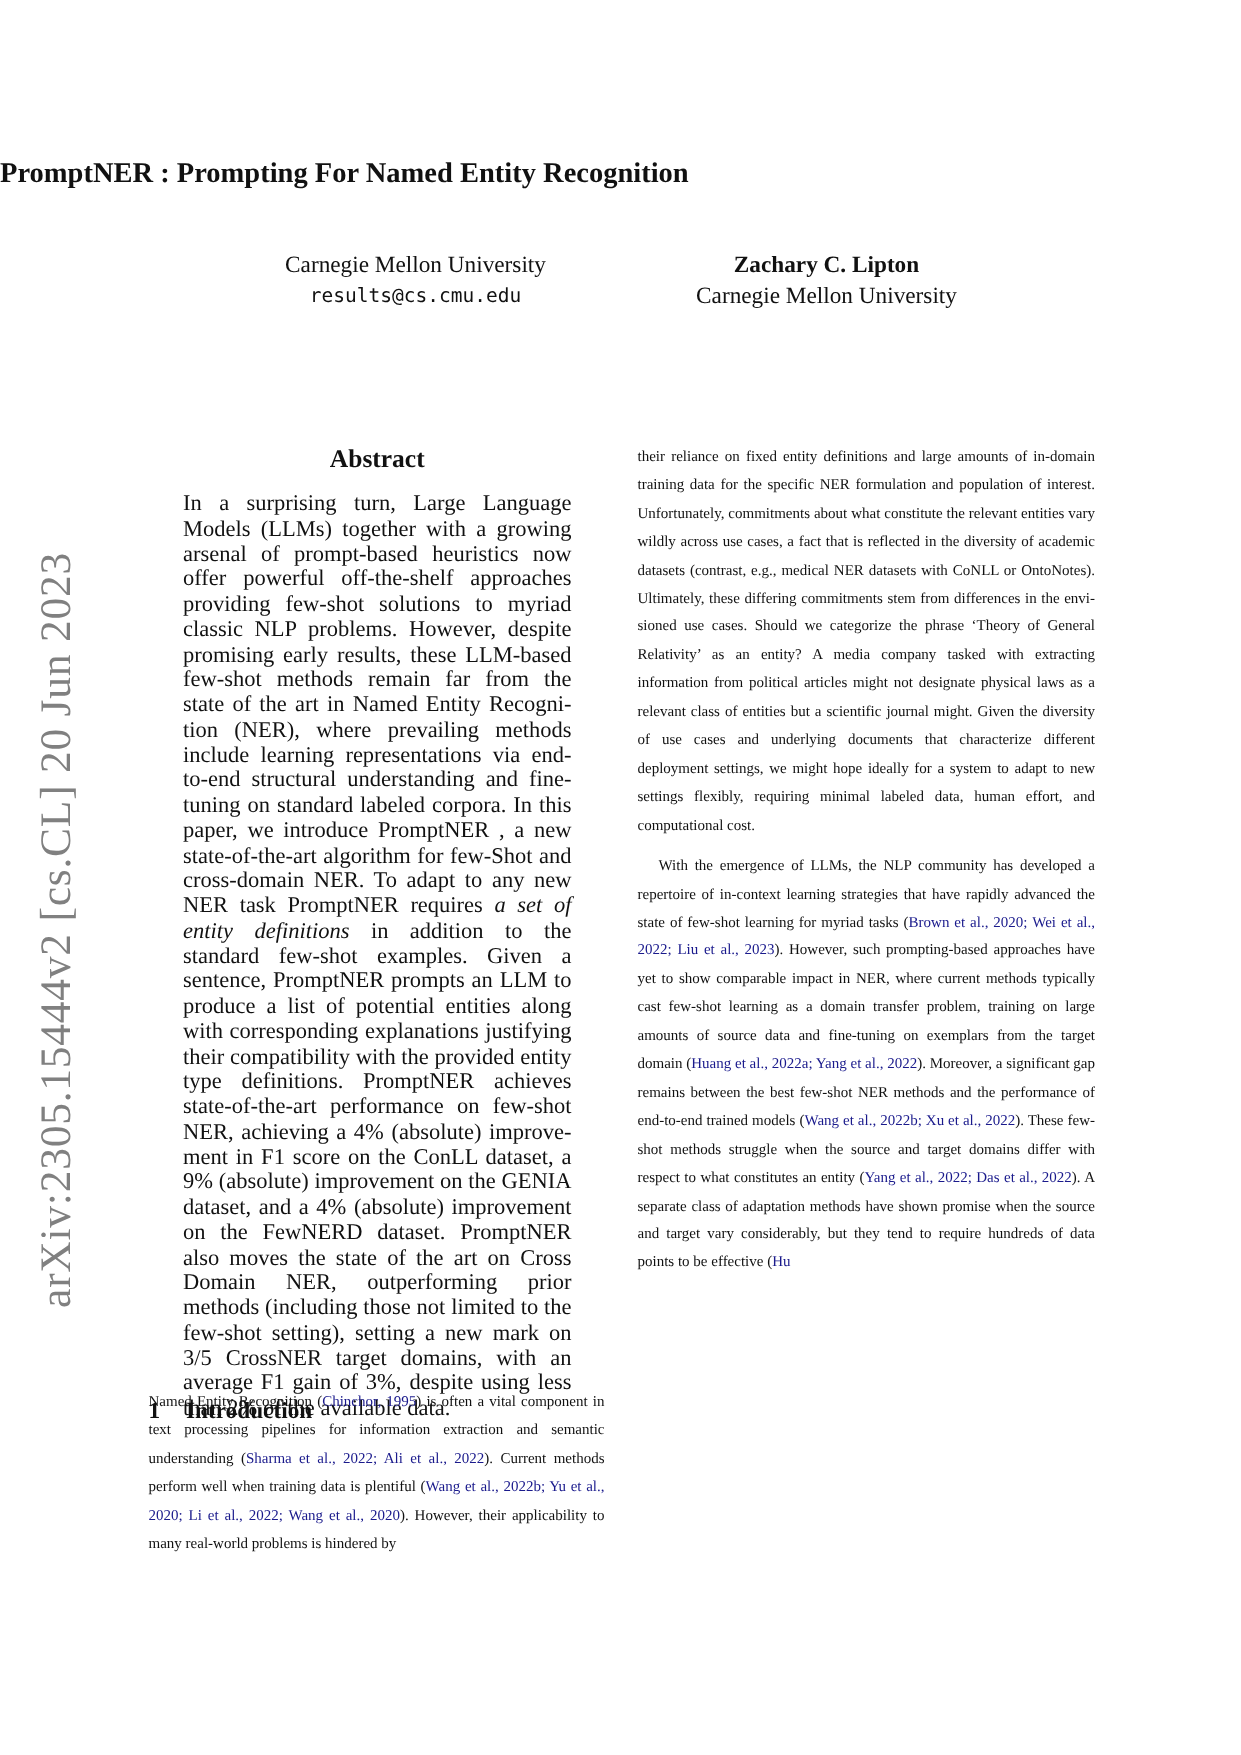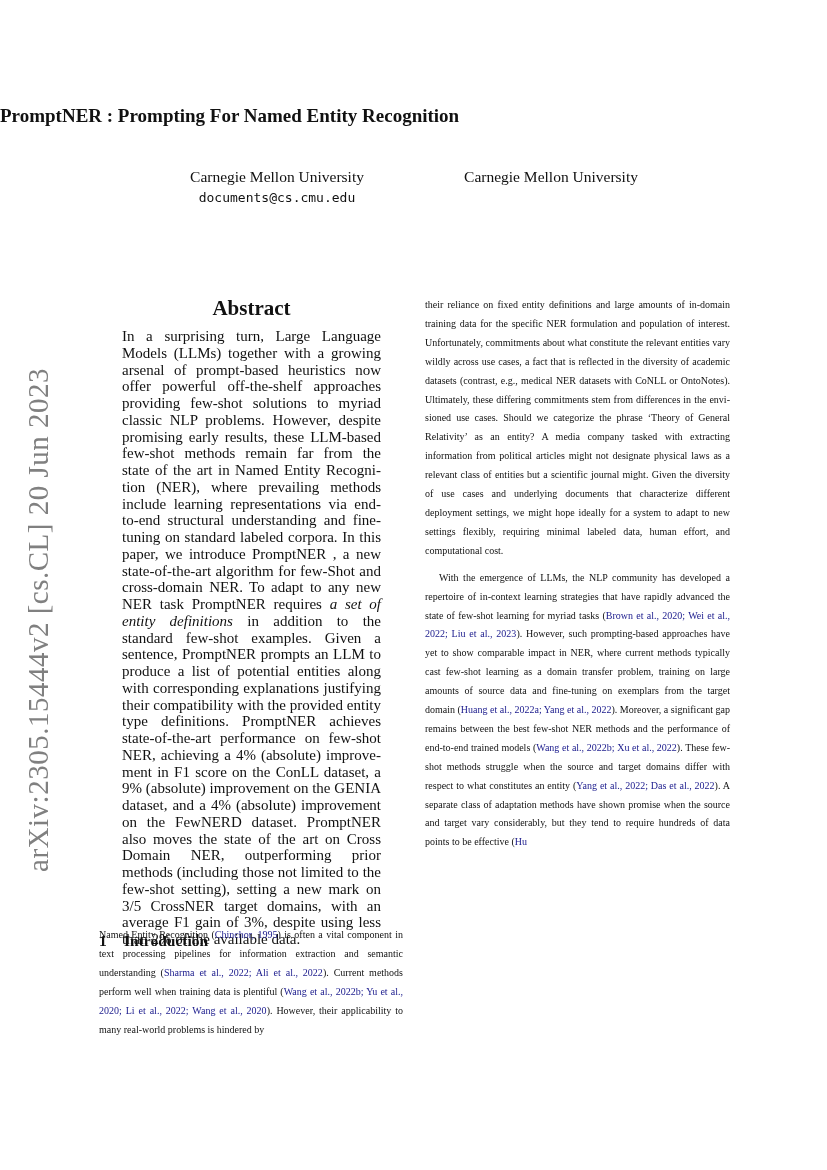--- a/index.html
+++ b/index.html
@@ -9,21 +9,21 @@
            font-size: 19px; font-weight: bold; }
   .author { position: absolute; top: 166px; width: 260px; text-align: center; font-size: 15.5px; line-height: 21px; }
   .author .name { font-weight: bold; }
   .author .email { font-family: "DejaVu Sans Mono", "Liberation Mono", monospace; font-size: 13px; }
   #author-1 { left: 147px; }
   #author-2 { left: 421px; }
   .side { position: absolute; left: 18px; top: 360px; width: 40px; height: 520px; }
   .side span { position: absolute; left: 50%; top: 50%; transform: translate(-50%,-50%) rotate(-90deg);
                white-space: nowrap; font-size: 29px; color: #808080; letter-spacing: 0.5px; }
   .abs-head { position: absolute; top: 296px; left: 122px; width: 259px; text-align: center;
-              font-size: 21px; font-weight: bold; }
+              font-size: 17px; font-weight: bold; }
   .abs-body { position: absolute; top: 328px; left: 122px; width: 259px; font-size: 15px; line-height: 16.75px;
               text-align: justify; hyphens: manual; }
   .sec-head { position: absolute; top: 932px; left: 99px; font-size: 15.5px; font-weight: bold; }
   .sec-head .num { display: inline-block; width: 25px; }
   .col { font-size: 10px; line-height: 18.9px; text-align: justify; hyphens: manual; }
   .left-body { position: absolute; top: 926px; left: 99px; width: 304px; }
   .right-body { position: absolute; top: 296px; left: 425px; width: 305px; }
   .right-body p { margin: 0; }
   .right-body p + p { text-indent: 14px; margin-top: 8px; }
   .cite { color: #1a1a8c; }
@@ -33,23 +33,24 @@
 <body>
 
 <div class="side">
   <span style="color: rgb(128, 128, 128);">arXiv:2305.15444v2  [cs.CL]  20 Jun 2023</span>
 </div>
 
 <div class="title">PromptNER : Prompting For Named Entity Recognition</div>
 
 <div class="author" id="author-1">
   <div>Carnegie Mellon University</div>
-  <div class="email">documents@cs.cmu.edu</div>
+  <div class="email">results@cs.cmu.edu</div>
 </div>
 <div class="author" id="author-2">
+  <div class="name">Zachary C. Lipton</div>
   <div>Carnegie Mellon University</div>
 </div>
 
 <div class="abs-head">Abstract</div>
 <div class="abs-body"><span>In a surprising turn, Large Language Models (LLMs) together with a growing arsenal of prompt-based heuristics now offer powerful off-the-shelf approaches providing few-shot so­lutions to myriad classic NLP problems. How­ever, despite promising early results, these LLM-based few-shot methods remain far from the state of the art in Named Entity Recogni­tion (NER), where prevailing methods include learning representations via end-to-end struc­tural understanding and fine-tuning on standard labeled corpora.  In this paper, we introduce PromptNER , a new state-of-the-art algorithm for few-Shot and cross-domain NER. To adapt to any new NER task PromptNER requires </span><em>a set of entity definitions</em><span> in addition to the standard few-shot examples. Given a sentence, Prompt­NER prompts an LLM to produce a list of po­tential entities along with corresponding expla­nations justifying their compatibility with the provided entity type definitions. PromptNER achieves state-of-the-art performance on few-shot NER, achieving a 4% (absolute) improve­ment in F1 score on the ConLL dataset, a 9% (absolute) improvement on the GENIA dataset, and a 4% (absolute) improvement on the FewN­ERD dataset. PromptNER also moves the state of the art on Cross Domain NER, outperform­ing prior methods (including those not limited to the few-shot setting), setting a new mark on 3/5 CrossNER target domains, with an average F1 gain of 3%, despite using less than 2% of the available data.</span></div>
 
 <div class="sec-head"><span class="num">1</span><span>Introduction</span></div>
 
 <div class="col left-body"><span>Named Entity Recognition (</span><span class="cite" style="color: rgb(26, 26, 140);">Chinchor, 1995</span><span>) is of­ten a vital component in text processing pipelines for information extraction and semantic understand­ing (</span><span class="cite" style="color: rgb(26, 26, 140);">Sharma et al., 2022; Ali et al., 2022</span><span>). Current methods perform well when training data is plen­tiful (</span><span class="cite" style="color: rgb(26, 26, 140);">Wang et al., 2022b; Yu et al., 2020; Li et al., 2022; Wang et al., 2020</span><span>). However, their applica­bility to many real-world problems is hindered by</span></div>
 

